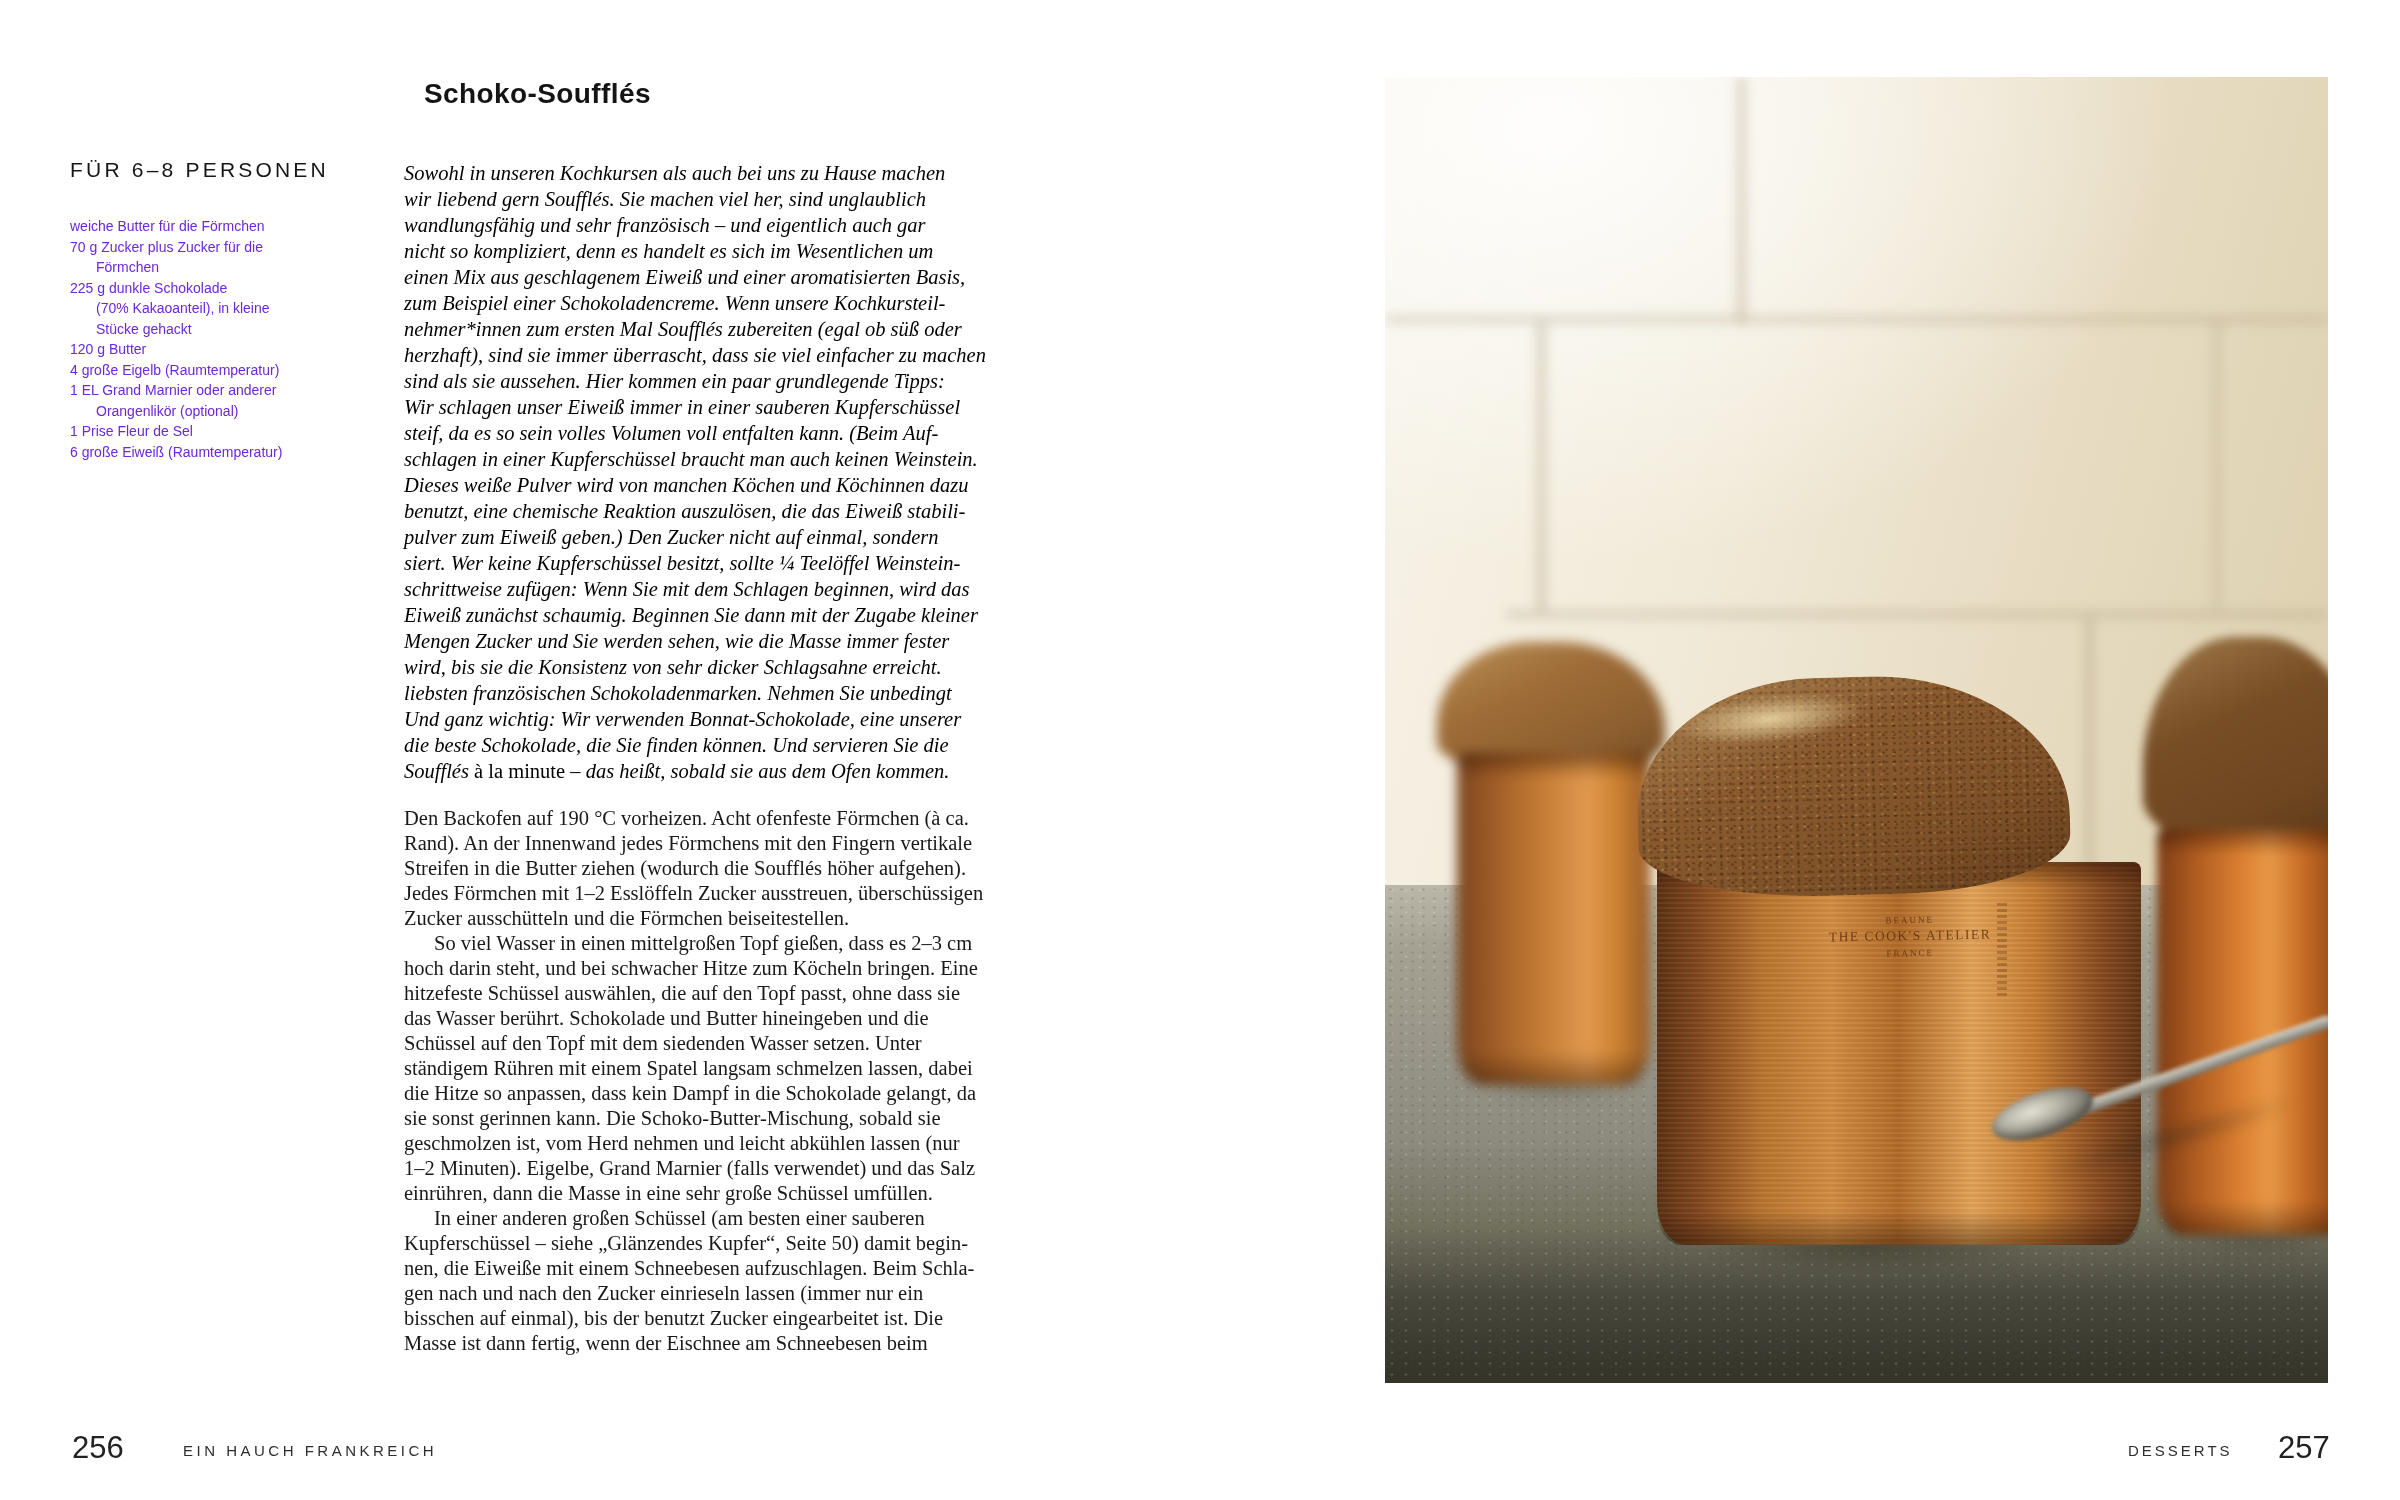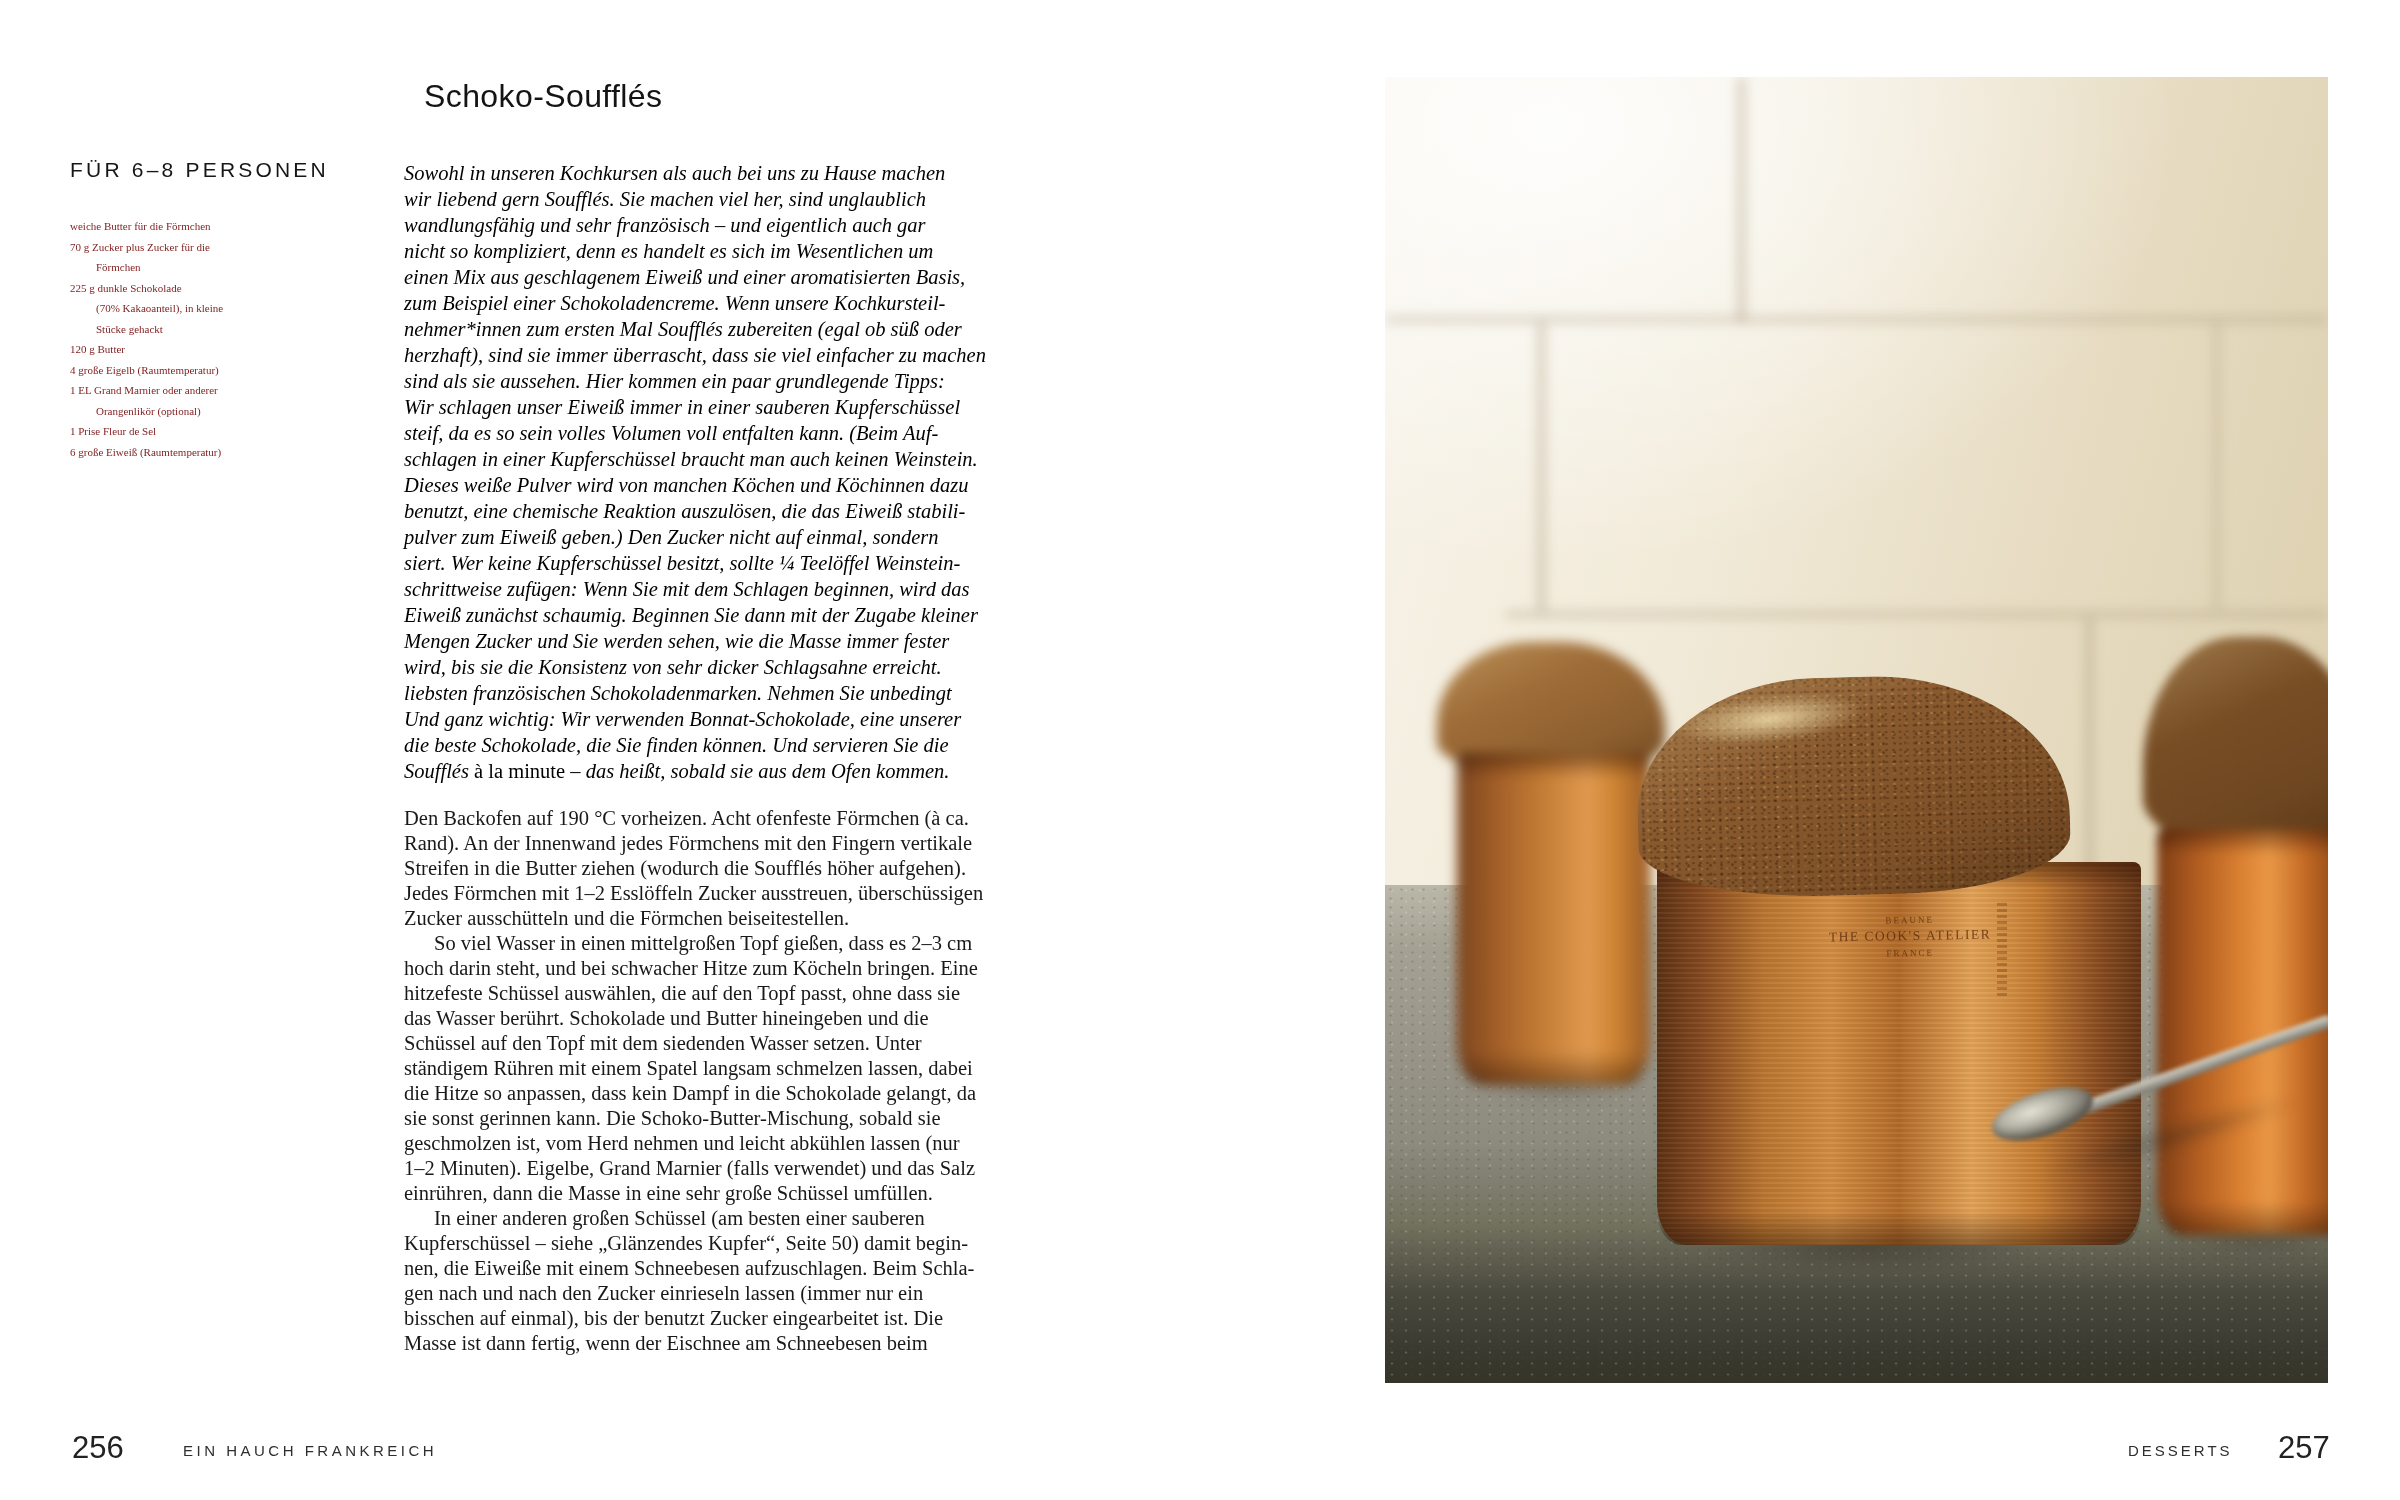--- a/index.html
+++ b/index.html
@@ -2,24 +2,24 @@
 <html><head>
 <meta charset="utf-8">
 <style>
   html,body{margin:0;padding:0;background:#ffffff;}
   .spread{position:relative;width:2400px;height:1500px;background:#ffffff;overflow:hidden;
           font-family:"Liberation Sans",sans-serif;color:#1c1c1c;}
 
   
   .servings{position:absolute;left:70px;top:158px;font-size:21px;letter-spacing:3.2px;
             color:#161616;font-family:"Liberation Sans",sans-serif;}
-  .ingredients{position:absolute;left:70px;top:216px;width:330px;font-size:11px;line-height:20.5px;
-            color:#7f1d1d;font-family:Liberation Serif, serif;}
+  .ingredients{position:absolute;left:70px;top:216px;width:330px;font-size:14px;line-height:20.5px;
+            color:#6d28d9;font-family:Liberation Sans, sans-serif;}
   .ingredients > div.indent{padding-left:26px;}
-  .recipe-title{position:absolute;left:424px;top:78px;font-size:32px;font-weight:400;
+  .recipe-title{position:absolute;left:424px;top:78px;font-size:28px;font-weight:700;
             letter-spacing:0.4px;color:#141414;}
   .intro{position:absolute;left:404px;top:160px;width:660px;font-size:20.5px;line-height:26px;
             font-family:"Liberation Serif",serif;font-style:italic;color:#000000;}
   .intro .roman{font-style:normal;}
   .instructions{position:absolute;left:404px;top:806px;width:660px;font-size:20.5px;line-height:25px;
             font-family:"Liberation Serif",serif;color:#191919;}
   .instructions > div.indent{padding-left:30px;}
 
   .footer-left-num{position:absolute;left:72px;top:1430px;font-size:31px;color:#222;}
   .footer-left-chapter{position:absolute;left:183px;top:1442px;font-size:15px;letter-spacing:3.5px;color:#2e2e2e;}

